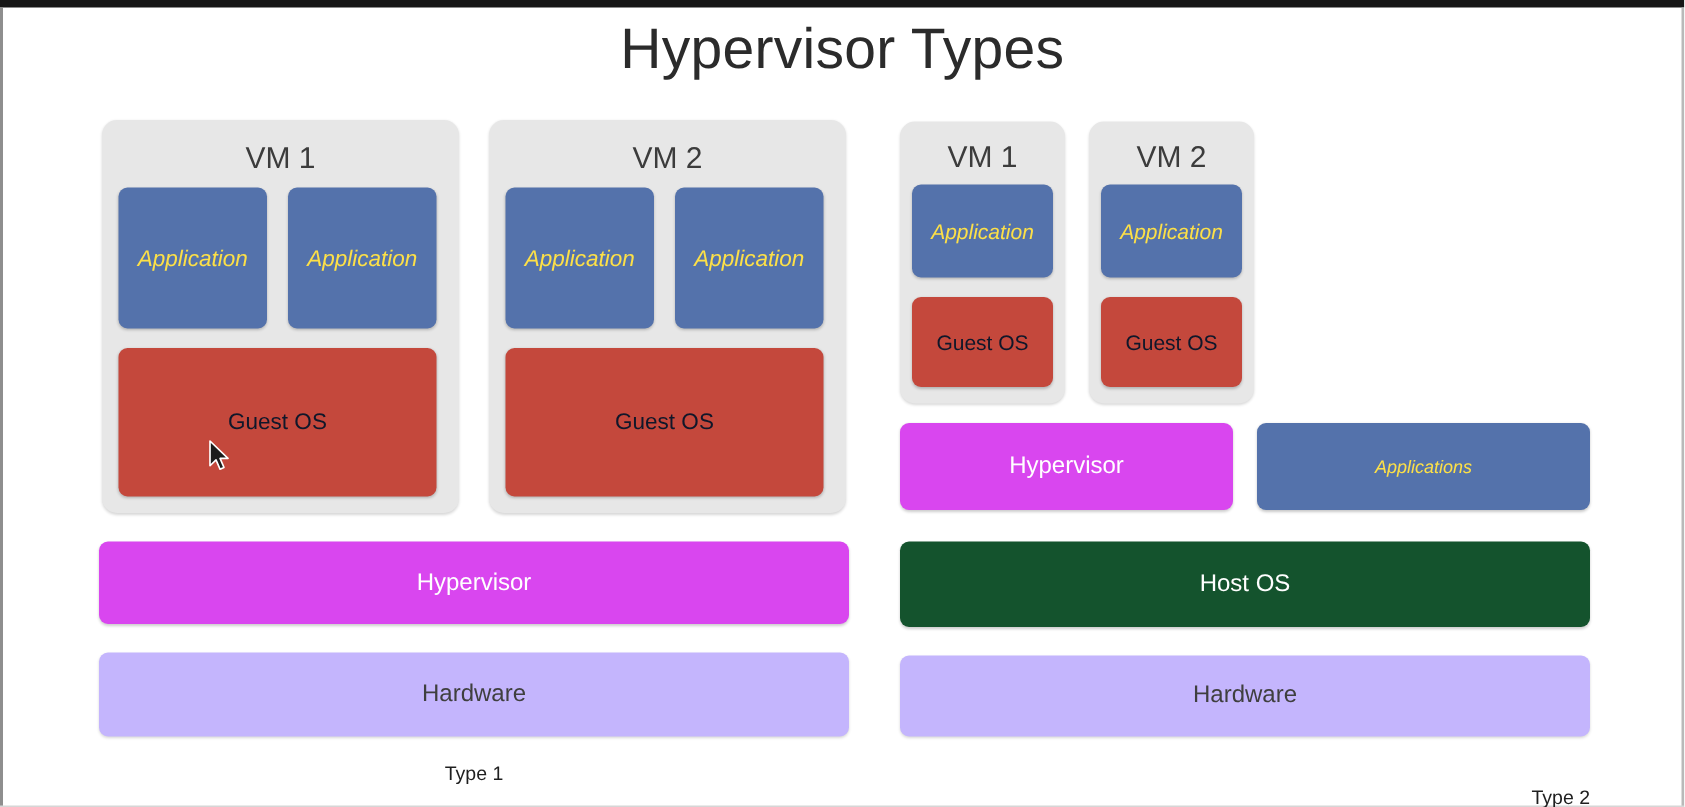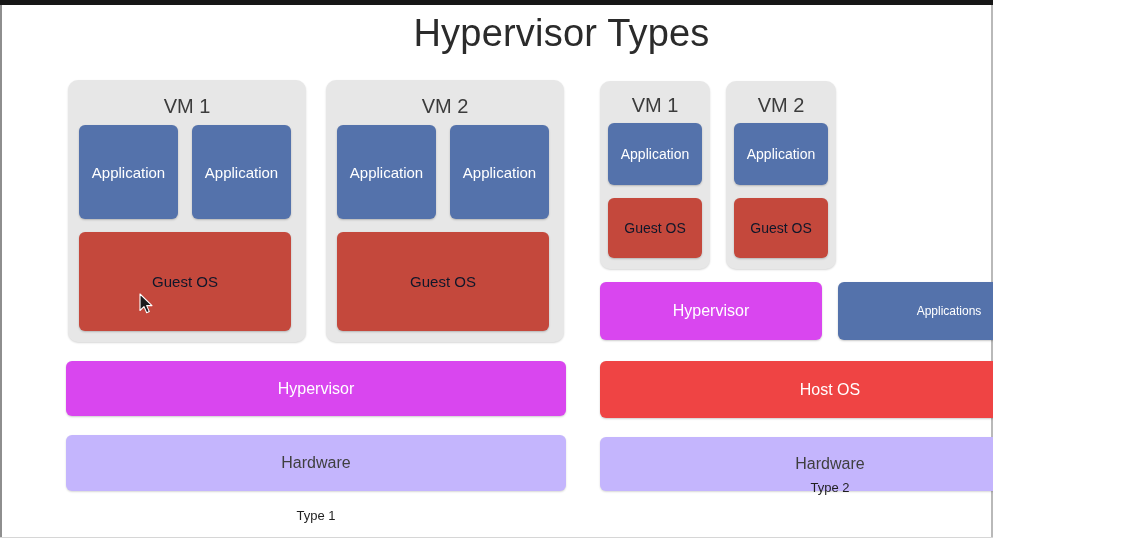--- a/index.html
+++ b/index.html
@@ -2,21 +2,21 @@
 <html><head>
 <meta charset="utf-8">
 <style>
   html, body {
     margin: 0;
     padding: 0;
     background: #ffffff;
   }
   #screen {
     position: relative;
-    width: 993px;
+    width: 1123px;
     height: 538px;
     background: #ffffff;
     overflow: hidden;
     font-family: "Liberation Sans", sans-serif;
   }
   
   .topbar {
     position: absolute;
     left: 0; top: 0;
     width: 1123px; height: 5px;
@@ -72,35 +72,36 @@
   .vm-label {
     position: absolute;
     left: 0; top: 0;
     width: 100%;
     text-align: center;
     font-size: 20px;
     color: #3c3c3c;
   }
   .app-box {
     background: #5472ab;
-    color: #ffffff;
+    color: #fde047;
     box-shadow: 0 1px 2px rgba(0,0,0,0.22);
+    font-style: italic;
   }
   .guest-box {
     background: #c4483c;
     color: #0f172a;
     box-shadow: 0 1px 2px rgba(0,0,0,0.22);
   }
   .hyper-box {
     background: #d946ef;
     color: #ffffff;
     box-shadow: 0 1px 2px rgba(0,0,0,0.20);
   }
   .host-box {
-    background: #ef4444;
+    background: #14532d;
     color: #ffffff;
     box-shadow: 0 1px 2px rgba(0,0,0,0.20);
   }
   .hw-box {
     background: #c4b5fd;
     color: #3f3f3f;
     box-shadow: 0 1px 2px rgba(0,0,0,0.16);
   }
   .type-label {
     position: absolute;
@@ -162,19 +163,19 @@
   </div>
 
   <div class="blk hyper-box" style="left:600px; top:282px; width:222px; height:58px; font-size:16px;">Hypervisor</div>
 
   <div class="blk app-box" style="left:838px; top:282px; width:222px; height:58px; font-size:12px;">Applications</div>
 
   <div class="blk host-box" style="left:600px; top:361px; width:460px; height:57px; font-size:16px;">Host OS</div>
 
   <div class="blk hw-box" style="left:600px; top:437px; width:460px; height:54px; font-size:16px;">Hardware</div>
 
-  <div class="type-label" style="left:600px; top:480px; width:460px;">Type 2</div>
+  <div class="type-label" style="left:600px; top:524px; width:460px;text-align:right;">Type 2</div>
 
   <svg class="cursor" id="mouse-cursor" viewBox="0 0 16 22" style="left: 139px; top: 293px;">
     <path d="M1,1 L1,17.5 L5.0,13.6 L7.7,19.8 L10.3,18.6 L7.7,12.6 L13.0,12.6 Z" fill="#1c1c1c" stroke="#ffffff" stroke-width="1.1" stroke-linejoin="round"></path>
   </svg>
 
 </div>
 
 </body></html>

